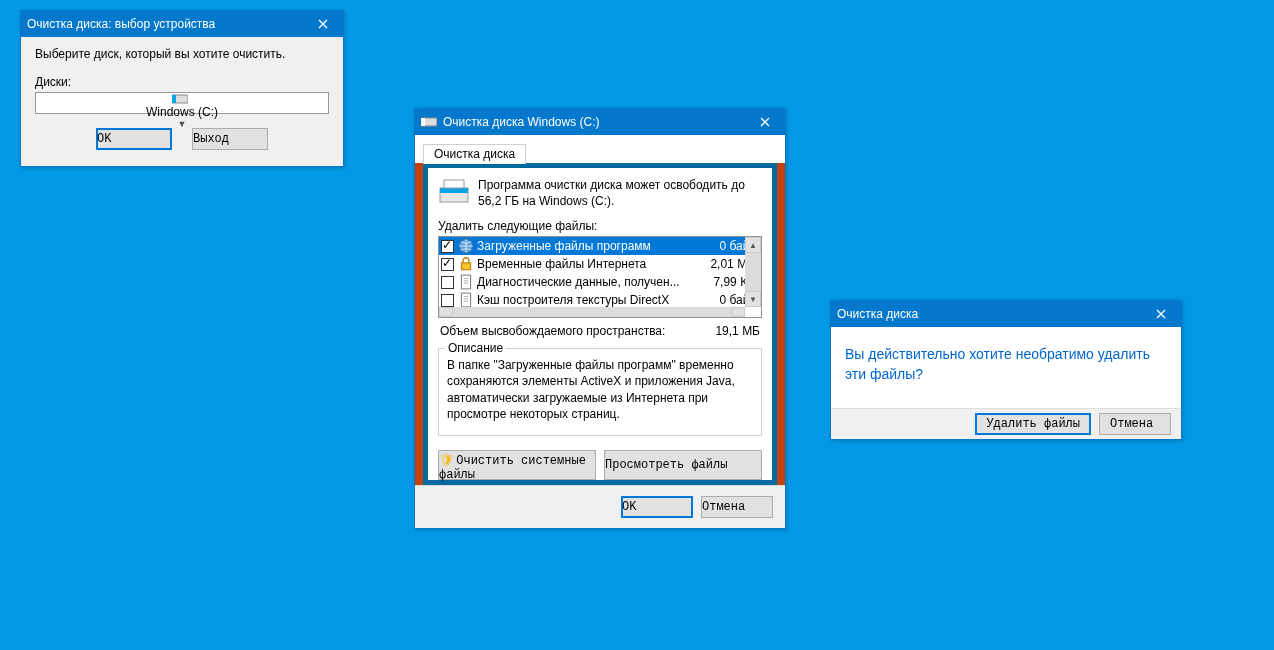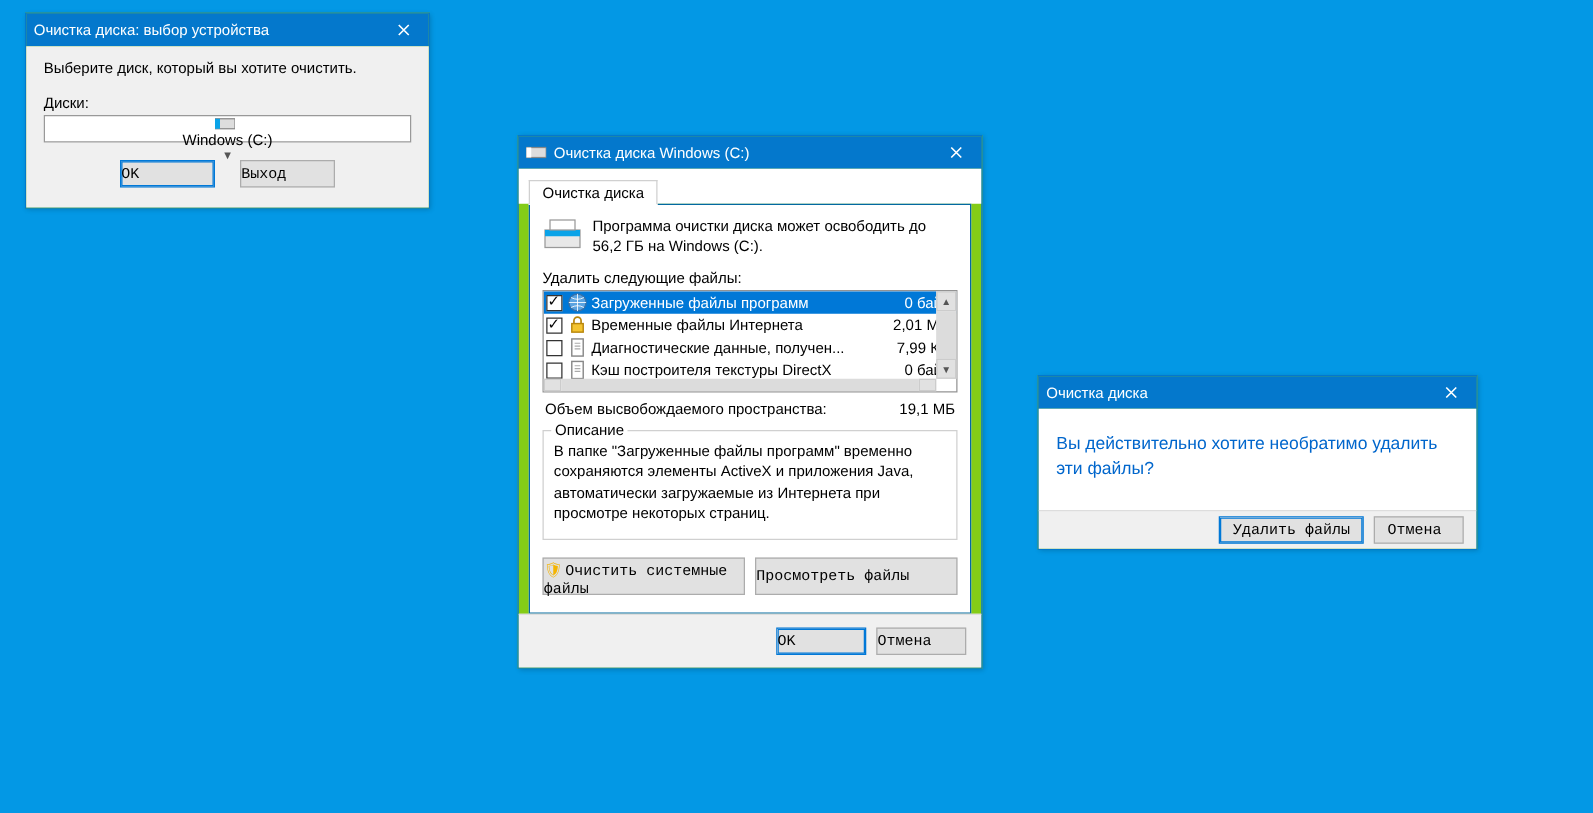--- a/index.html
+++ b/index.html
@@ -7,21 +7,21 @@
   background: #0398e5;
   font-family: "Segoe UI", Tahoma, sans-serif;
   font-size: 12px;
   width: 1274px;
   height: 650px;
   position: relative;
   color: #000;
 }
 .window {
   position: absolute;
-  background: #84cc16;
+  background: #c2410c;
   border: 1px solid #0478cc;
   box-shadow: 1px 1px 4px rgba(0,0,0,0.2);
 }
 .titlebar {
   background: #0478cc;
   color: #fff;
   display: flex;
   align-items: center;
   height: 26px;
   padding-left: 6px;
@@ -79,24 +79,24 @@
   display: inline-block;
   border: 1px solid #d0d0d0;
   border-bottom: 1px solid #fff;
   padding: 2px 10px;
   background: #fff;
   position: relative;
   top: 1px;
   font-size: 12px;
 }
 .tab-panel {
-  border: 1px solid #0369a1;
+  border: 5px solid #0369a1;
   background: #fff;
   margin: 0 8px;
-  padding: 10px 10px 14px 10px;
+  padding: 10px 10px 0 10px;
 }
 .intro-row { display: flex; gap: 8px; margin-bottom: 10px; }
 .disk-icon { width: 32px; height: 28px; flex-shrink:0; }
 .intro-text { font-size: 12px; line-height: 1.3; }
 .listbox {
   border: 1px solid #939393;
   background: #fff;
   height: 82px;
   position: relative;
   margin-bottom: 2px;

